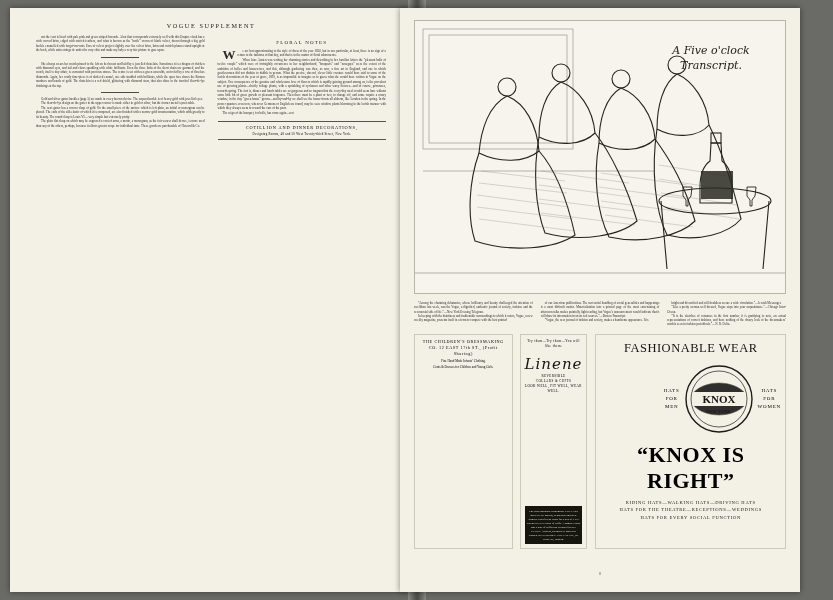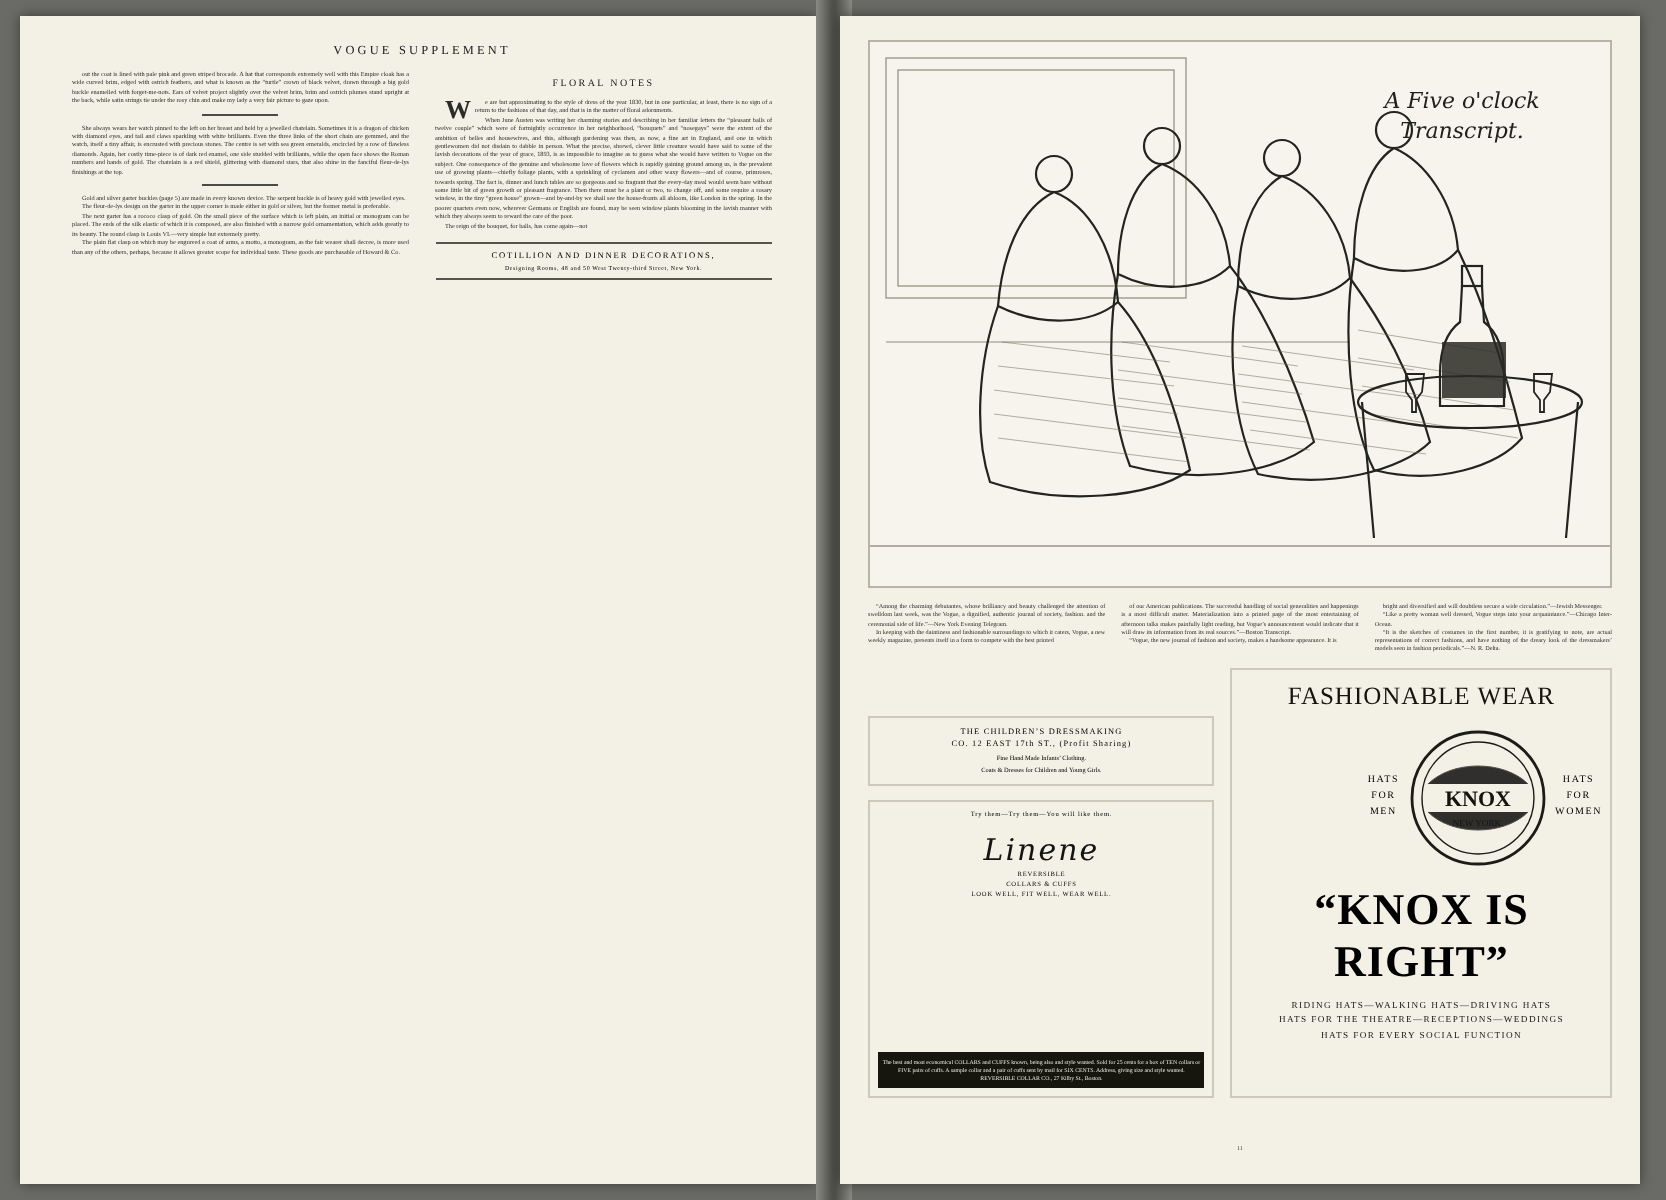--- a/index.html
+++ b/index.html
@@ -1,20 +1,20 @@
 <!DOCTYPE html>
 <html><head>
 <meta charset="utf-8">
 <style>
   html,body{margin:0;padding:0;background:#5b5b58;}
   body{width:833px;height:600px;overflow:hidden;font-family:"Liberation Serif",serif;}
   .spread{position:relative;width:833px;height:600px;background:#6a6a66;}
   .page{position:absolute;top:8px;bottom:8px;background:#f3f0e6;box-shadow:0 0 6px rgba(0,0,0,.45);}
   .page.left{left:10px;width:398px;}
-  .page.right{left:420px;width:400px;}
+  .page.right{left:400px;width:400px;}
   .gutter{position:absolute;left:408px;top:0;width:18px;height:600px;
     background:linear-gradient(90deg,#8a8a84 0%,#4f4f4b 45%,#4f4f4b 55%,#8a8a84 100%);}
   
   .l-inner{position:absolute;left:26px;right:22px;top:14px;bottom:18px;}
   .run-head{text-align:center;font-size:6.2px;letter-spacing:1.6px;margin-bottom:6px;color:#1a1a1a;}
   .col-block p{margin:0 0 0 0;font-size:3.15px;line-height:4.4px;text-align:justify;color:#2b2b28;
      text-indent:5px;-webkit-hyphens:auto;hyphens:auto;}
   .rule{border:0;border-top:1px solid #4a4a46;width:38px;margin:4px auto;}
   .sec-title{text-align:center;font-size:5px;letter-spacing:1.2px;margin:5px 0 4px;color:#1a1a1a;}
   .dropcap::first-letter{float:left;font-size:13px;line-height:10px;padding:1px 2px 0 0;font-weight:bold;}
@@ -23,21 +23,21 @@
   .foot-box .fb2{font-size:3px;letter-spacing:.3px;margin-top:2px;}
   
   .r-inner{position:absolute;left:14px;right:14px;top:12px;bottom:14px;}
   .illo{position:relative;height:272px;border:1px solid #b9b5a6;background:#f6f4ec;overflow:hidden;}
   .illo .script{position:absolute;right:10px;top:22px;width:128px;text-align:center;
      font-family:"DejaVu Serif",serif;font-style:italic;font-size:11px;color:#20201d;line-height:15px;}
   .r-cols{display:flex;gap:8px;margin-top:7px;}
   .r-col{width:33.3%;}
   .r-col p{margin:0;font-size:3.1px;line-height:4.3px;text-align:justify;color:#2b2b28;text-indent:4px;}
   .ads{display:flex;gap:8px;margin-top:7px;height:215px;}
-  .ad-left{width:49%;display:flex;flex-direction:column;gap:7px;margin-top:24px;}
+  .ad-left{width:49%;display:flex;flex-direction:row;gap:7px;}
   .ad-right{width:51%;border:1px solid #cdc9ba;padding:4px;display:flex;flex-direction:column;}
   .ad-box{border:1px solid #cdc9ba;padding:4px;text-align:center;}
   .ad-box .t1{font-size:4.2px;letter-spacing:.6px;line-height:6px;}
   .ad-box .t2{font-size:3.2px;line-height:4.6px;margin-top:2px;}
   .linen{flex:1;border:1px solid #cdc9ba;padding:4px;text-align:center;display:flex;flex-direction:column;}
   .linen-word{font-family:"DejaVu Serif",serif;font-style:italic;font-size:15px;letter-spacing:1px;color:#141412;margin:6px 0 1px;}
   .linen .s{font-size:3.3px;line-height:5px;letter-spacing:.4px;}
   .linen .blk{margin-top:auto;background:#16160f;color:#f0eee4;font-size:2.9px;line-height:4px;padding:3px 2px;}
   .fh-title{text-align:center;font-size:12.5px;letter-spacing:.5px;margin:2px 0 4px;color:#15150f;}
   .knox-row{display:flex;align-items:center;justify-content:flex-end;margin:2px 0 4px;}

